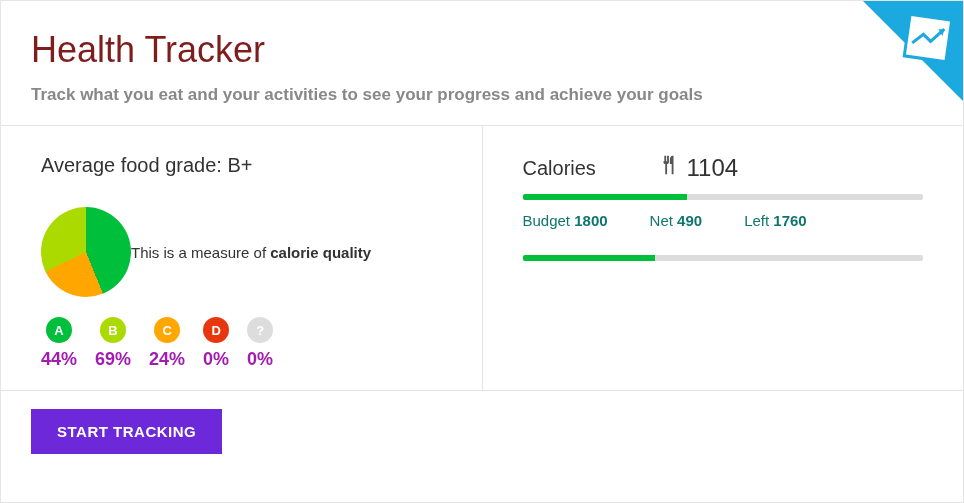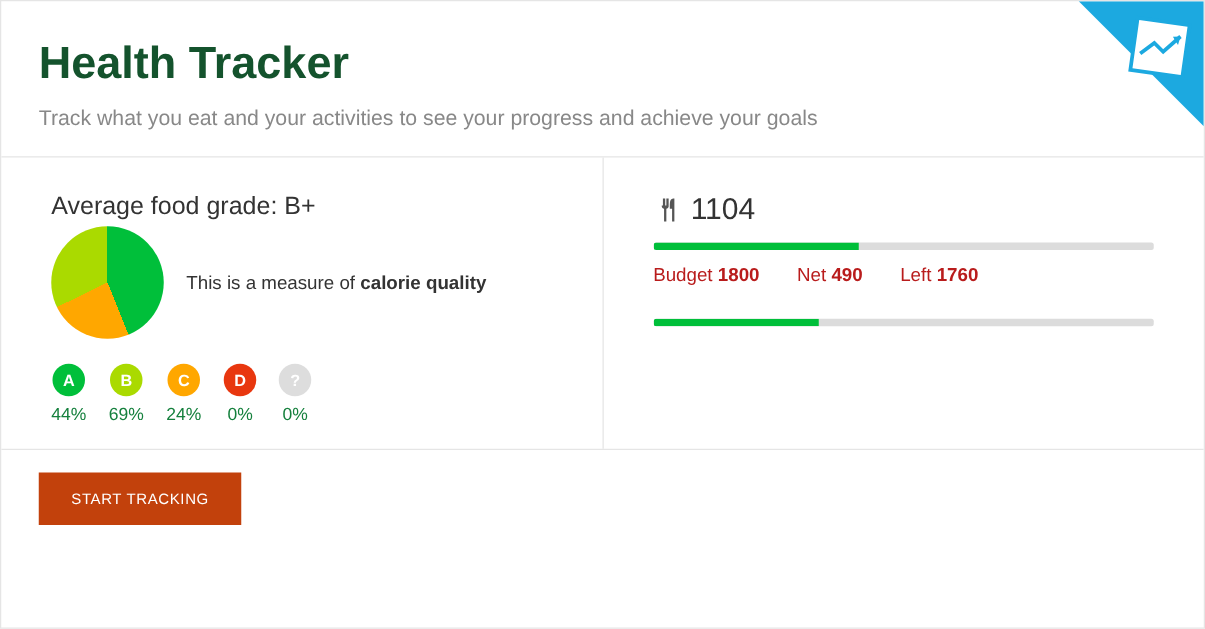--- a/index.html
+++ b/index.html
@@ -1,46 +1,46 @@
 <!DOCTYPE html>
 <html><head>
 <meta charset="utf-8">
 <style>
 *{box-sizing:border-box;margin:0;padding:0}
 body{font-family:-apple-system,BlinkMacSystemFont,"Segoe UI",Helvetica,Arial,sans-serif;background:#fff;width:964px;height:503px;position:relative;overflow:hidden;border:1px solid #e5e5e5}
 .corner{position:absolute;top:0;right:0;width:0;height:0;border-left:100px solid transparent;border-top:100px solid #1ca9e0}
 .corner-icon{position:absolute;top:12px;right:10px;width:50px;height:50px;transform:rotate(8deg);z-index:2}
 .header{padding:28px 30px 20px}
-h1{font-weight:700;font-size:36px;color:#14532d;margin-bottom:14px}
-.subtitle{font-size:17px;color:#888;font-weight:400}
+h1{font-weight:400;font-size:36px;color:#7f1d1d;margin-bottom:14px}
+.subtitle{font-size:17px;color:#888;font-weight:700}
 .panels{display:flex;border-top:1px solid #e5e5e5}
 .panel{flex:1;padding:28px 40px 20px}
 .panel-left{border-right:1px solid #e5e5e5}
-.grade-title{font-size:20px;color:#333;font-weight:400;margin-bottom:4px}
-.pie-row{display:flex;align-items:center;gap:18px;margin-bottom:20px}
+.grade-title{font-size:20px;color:#333;font-weight:400;margin-bottom:30px}
+.pie-row{display:flex;align-items:center;margin-bottom:20px}
 .pie{width:90px;height:90px;border-radius:50%;background:conic-gradient(#00bf3a 0deg 158deg,#ffa700 158deg 244deg,#aada00 244deg 360deg)}
 .pie-label{font-size:15px;color:#333}
 .pie-label b{font-weight:600}
 .badges{display:flex;gap:18px}
 .badge-item{text-align:center}
 .badge{width:26px;height:26px;border-radius:50%;color:#fff;font-size:13px;font-weight:600;display:flex;align-items:center;justify-content:center;margin:0 auto 6px}
 .ba{background:#00bf3a}.bb{background:#aada00}.bc{background:#ffa700}.bd{background:#e8370f}.bq{background:#ddd}
-.badge-pct{font-size:14px;color:#15803d;font-weight:400}
+.badge-pct{font-size:18px;color:#a21caf;font-weight:700}
 .metric{margin-bottom:26px}
 .metric-head{display:flex;align-items:center;gap:14px;margin-bottom:12px}
 .metric-name{font-size:20px;color:#333;font-weight:400;min-width:120px}
-.metric-val{display:flex;align-items:center;gap:8px;font-size:24px;color:#333;font-weight:400}
+.metric-val{display:flex;gap:8px;font-size:24px;color:#333;font-weight:400}
 .icon{width:22px;height:22px;fill:#555}
 .bar{height:6px;background:#dcdcdc;border-radius:2px;margin-bottom:12px;overflow:hidden}
 .bar-fill{height:100%;background:#00bf3a}
 .bar-fill.c{width:41%}.bar-fill.f{width:33%}
-.stats{display:flex;gap:30px;font-size:15px;color:#b91c1c}
+.stats{display:flex;gap:42px;font-size:15px;color:#0f766e}
 .stats span b{font-weight:600}
 .footer{border-top:1px solid #e5e5e5;padding:18px 30px}
-.btn{background:#c2410c;color:#fff;border:none;font-size:12px;font-weight:400;letter-spacing:.5px;padding:14px 26px;cursor:pointer}
+.btn{background:#6d28d9;color:#fff;border:none;font-size:15px;font-weight:700;letter-spacing:.5px;padding:14px 26px;cursor:pointer}
 </style>
 </head>
 <body>
 
 <div class="corner"></div>
 <div class="corner-icon">
 <svg viewBox="0 0 50 50">
       <rect x="4" y="4" width="42" height="42" fill="#fff" stroke="#1ca9e0" stroke-width="3"></rect>
       <polyline points="10,32 20,22 28,28 40,14" fill="none" stroke="#1ca9e0" stroke-width="3"></polyline>
       <polygon points="40,14 34,15 39,21" fill="#1ca9e0"></polygon>
@@ -79,20 +79,21 @@
         <div class="badge-item">
           <div class="badge bq">?</div>
           <div class="badge-pct">0%</div>
         </div>
       </div>
 </div>
 
 <div class="panel">
   <div class="metric">
     <div class="metric-head">
+      <div class="metric-name">Calories</div>
       <div class="metric-val">
             <svg class="icon" viewBox="0 0 24 24">
               <path d="M7 2v7c0 1 1 2 2 2v11h2V11c1 0 2-1 2-2V2h-2v6h-1V2H8v6H7V2zm10 0c-2 0-3 2-3 5v4h2v11h2V2z"></path>
             </svg>
             <span>1104</span>
           </div>
     </div>
     <div class="bar">
           <div class="bar-fill c"></div>
         </div>

